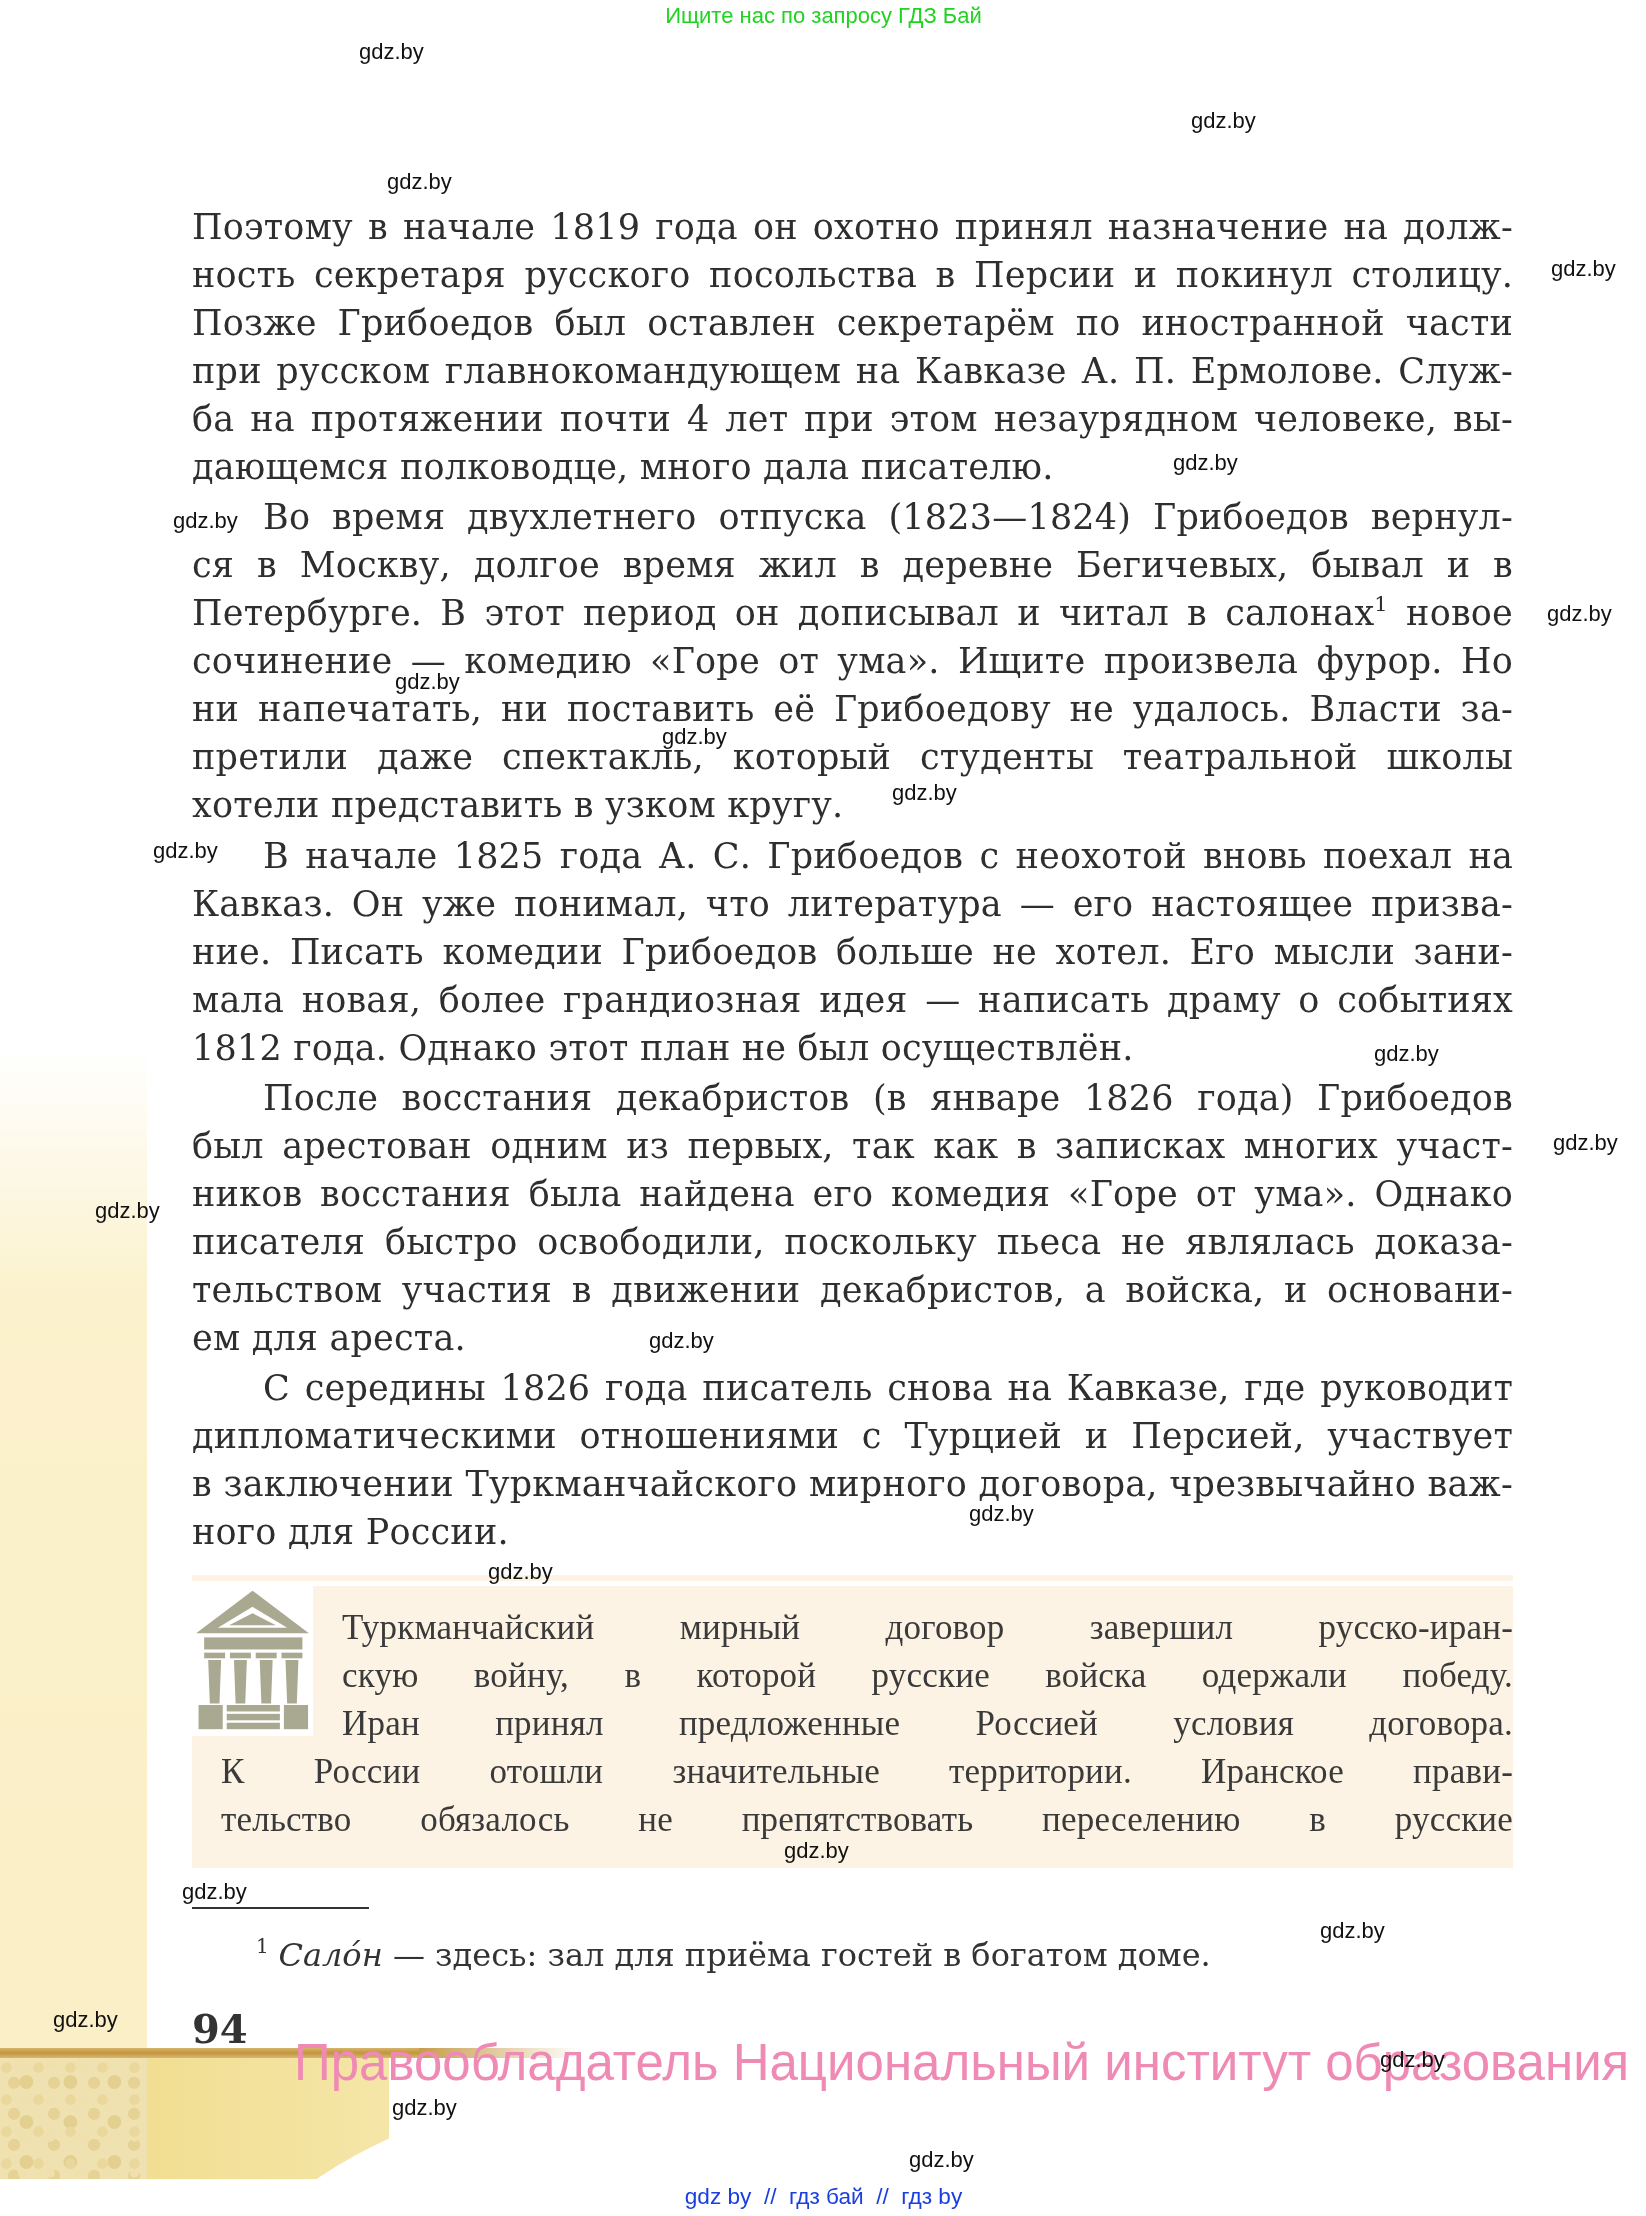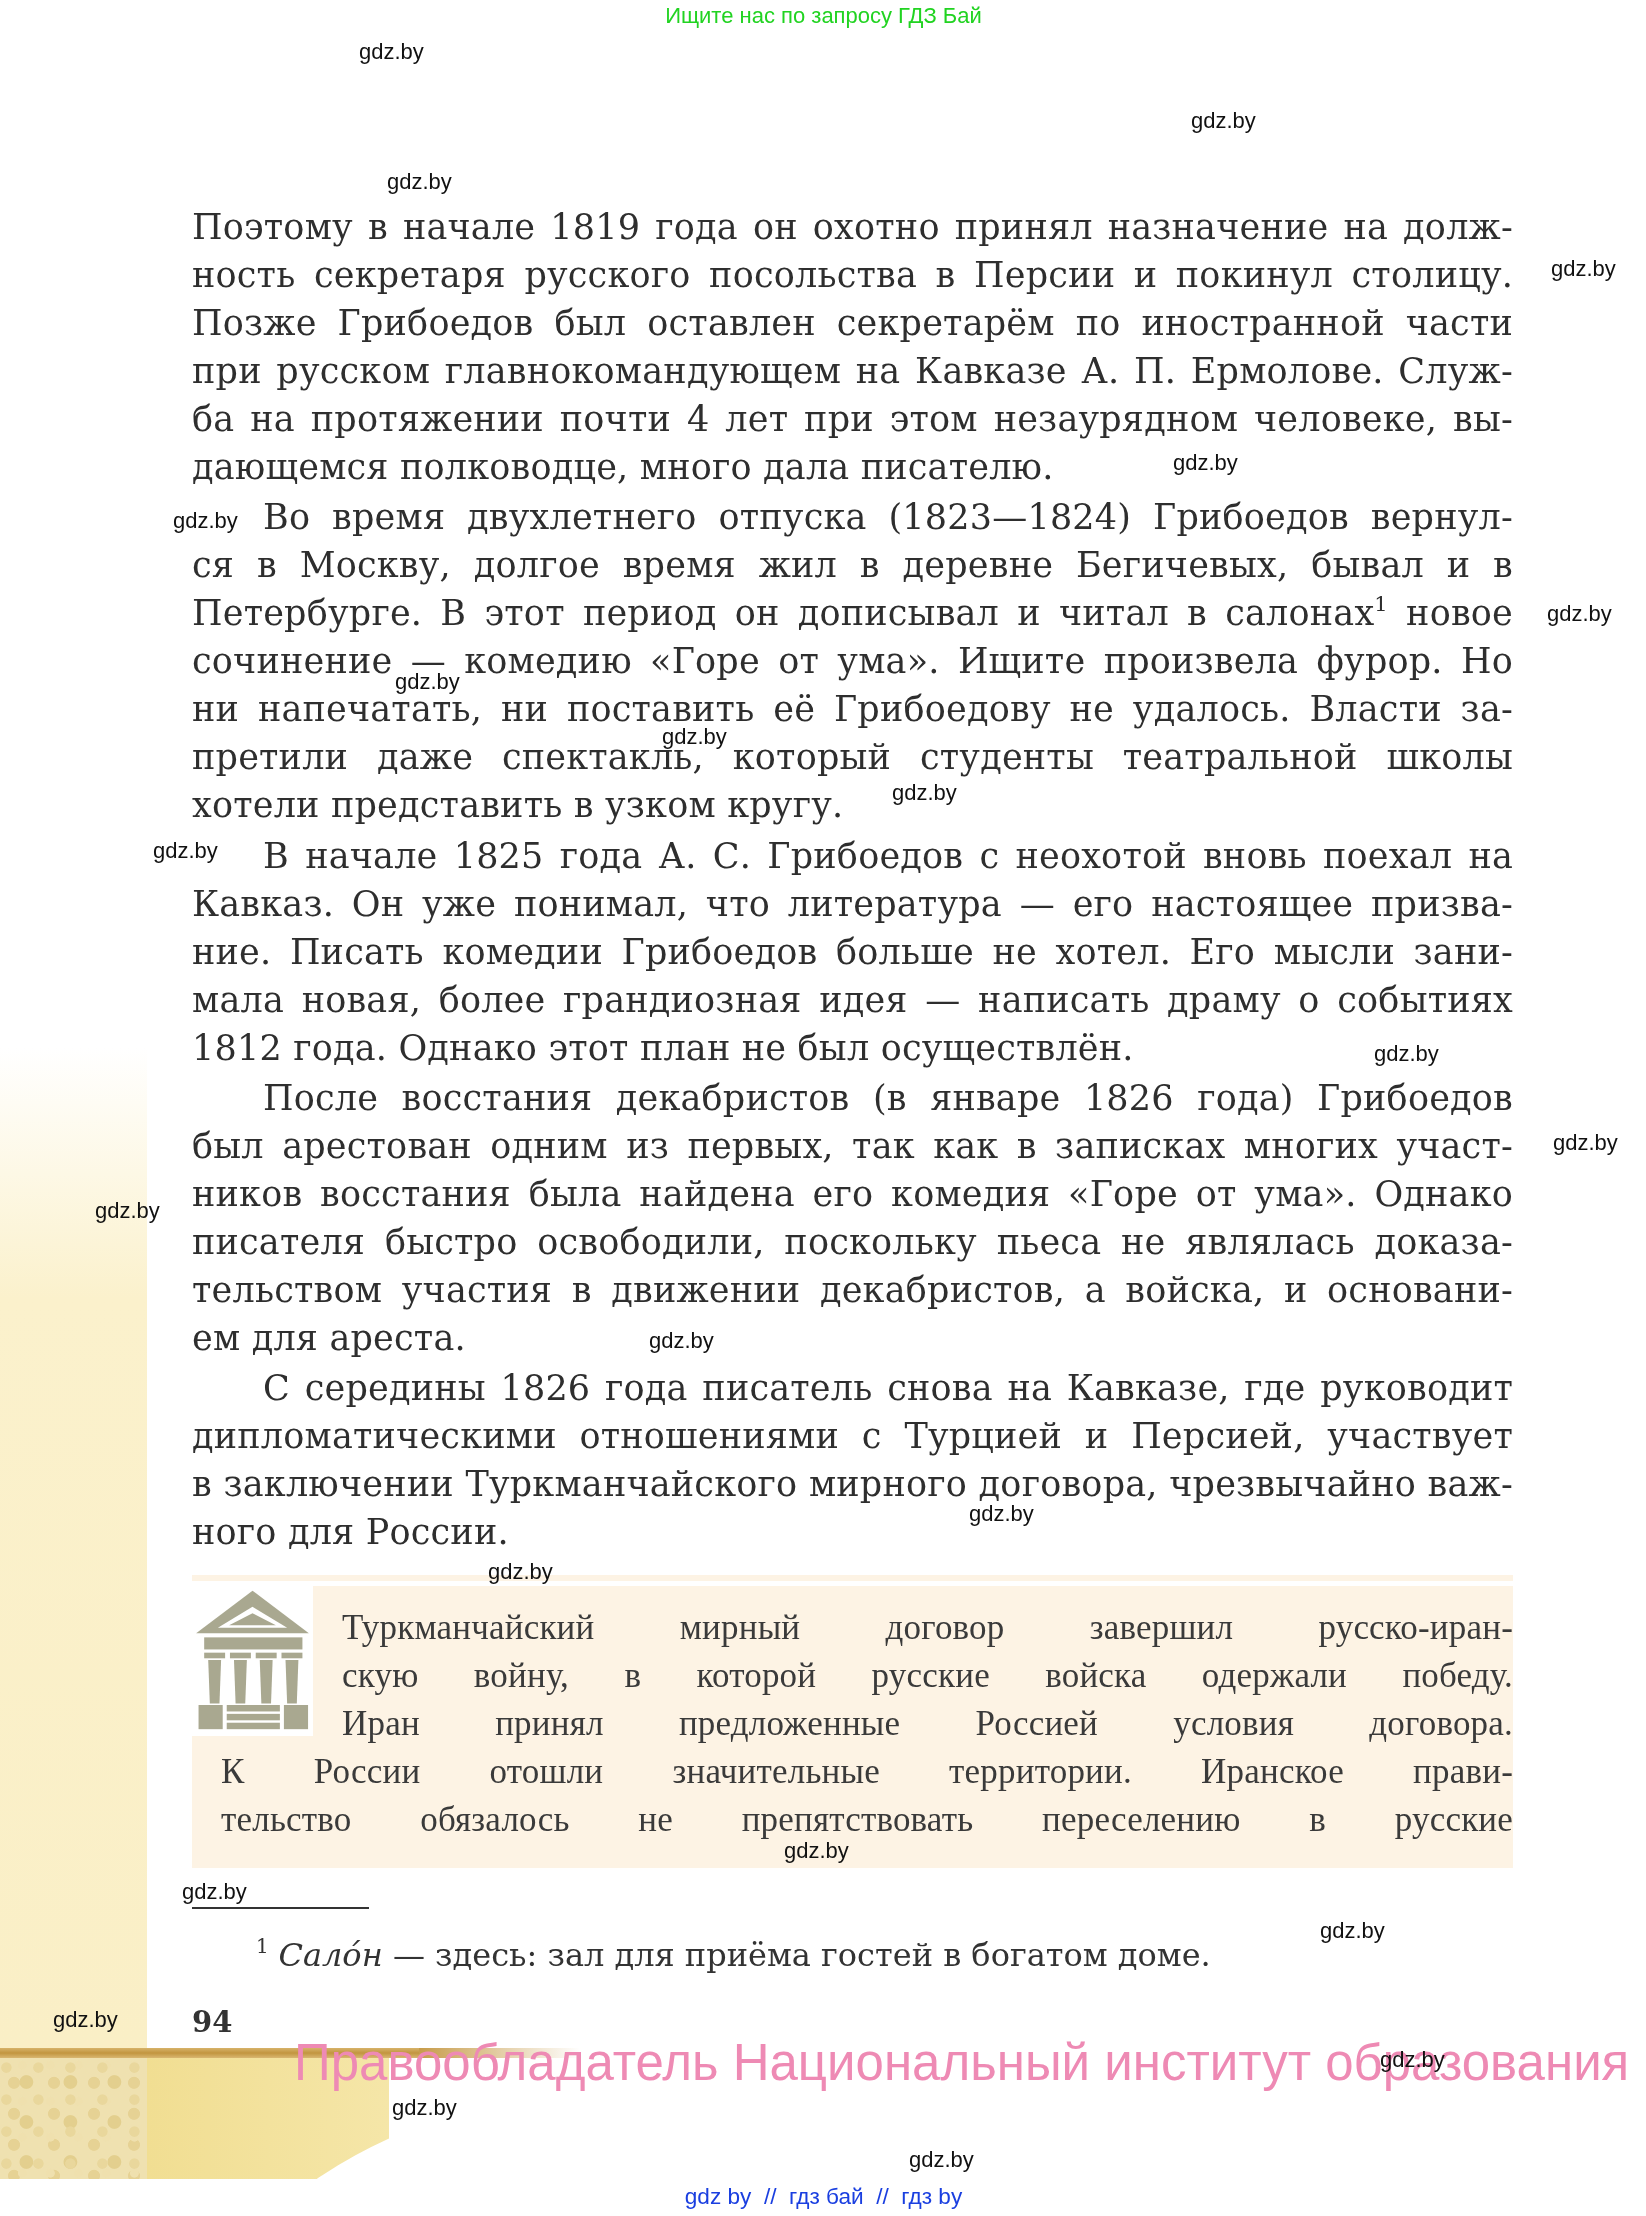--- a/index.html
+++ b/index.html
@@ -39,21 +39,21 @@
   .callout { position:absolute; left:192px; top:1586px; width:1321px; height:282px; background:#fdf3e4; }
   .callout-icon-bg { position:absolute; left:192px; top:1581px; width:121px; height:155px; background:#ffffff; }
   .temple { position:absolute; left:192px; top:1581px; width:121px; height:153px; }
   .callout-text { position:absolute; left:0; width:1321px; }
   .callout .line { font-size:35px; color:#3a3a3a; }
 
   .fn-rule { position:absolute; left:192px; top:1907px; width:177px; height:2.4px; background:#333; }
   .footnote { position:absolute; left:256px; top:1933px; font-size:32px; line-height:45px; color:#333; white-space:nowrap; }
   .footnote sup { font-size:20px; vertical-align:13px; line-height:0; margin-right:9.7px; }
   .footnote i { font-style:italic; }
-  .page-num { position:absolute; left:192px; top:2005px; font-size:29px; font-weight:bold; color:#333; }
+  .page-num { position:absolute; left:192px; top:2005px; font-size:40px; font-weight:bold; color:#333; }
   .rights { position:absolute; left:294px; top:2033px; font-family:"Liberation Sans", sans-serif; font-size:51px; color:#ee8ab4; white-space:nowrap; }
   .bottom-links { position:absolute; left:0; top:2184px; width:1647px; text-align:center;
     font-family:"Liberation Sans", sans-serif; font-size:22.6px; color:#1a3fe0; white-space:pre; }
 </style>
 </head>
 <body>
 
 <div class="left-strip"></div>
 <div class="gold-bar"></div>
 <div class="gold-bar-fade"></div>

